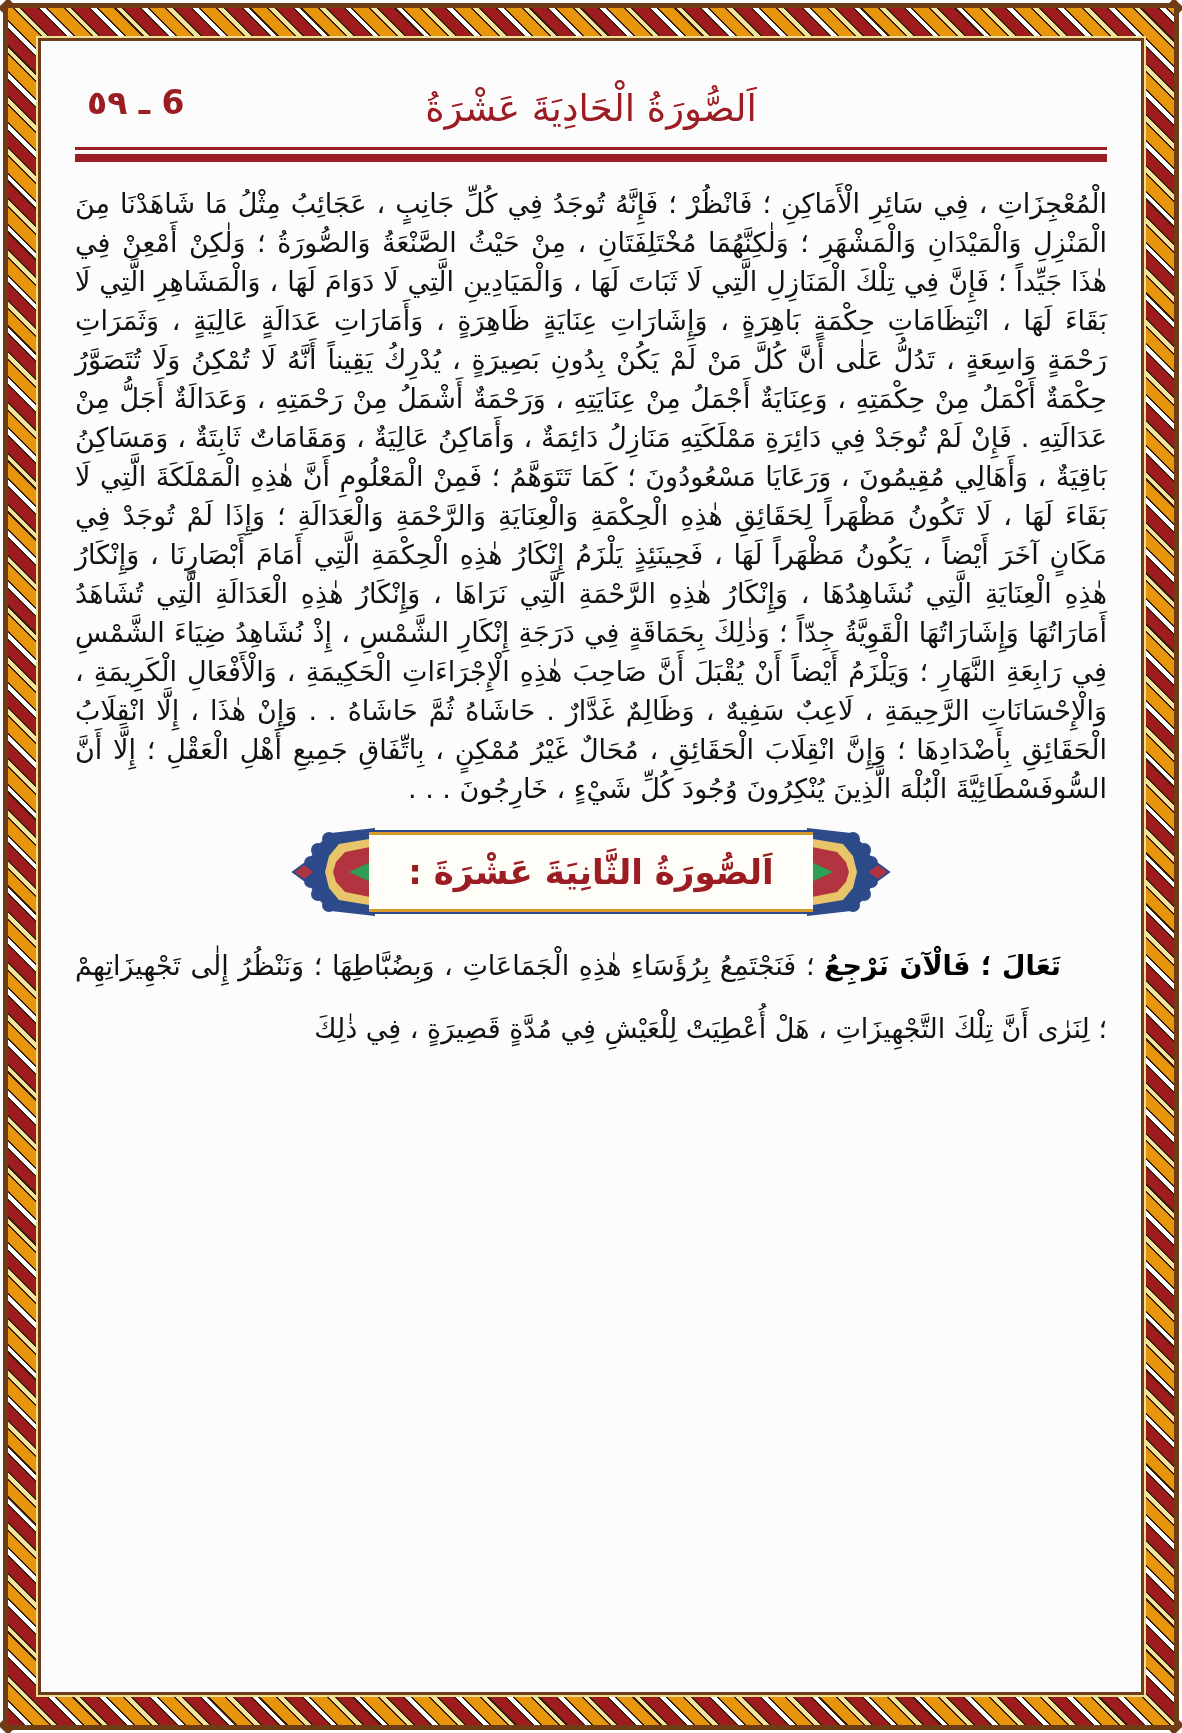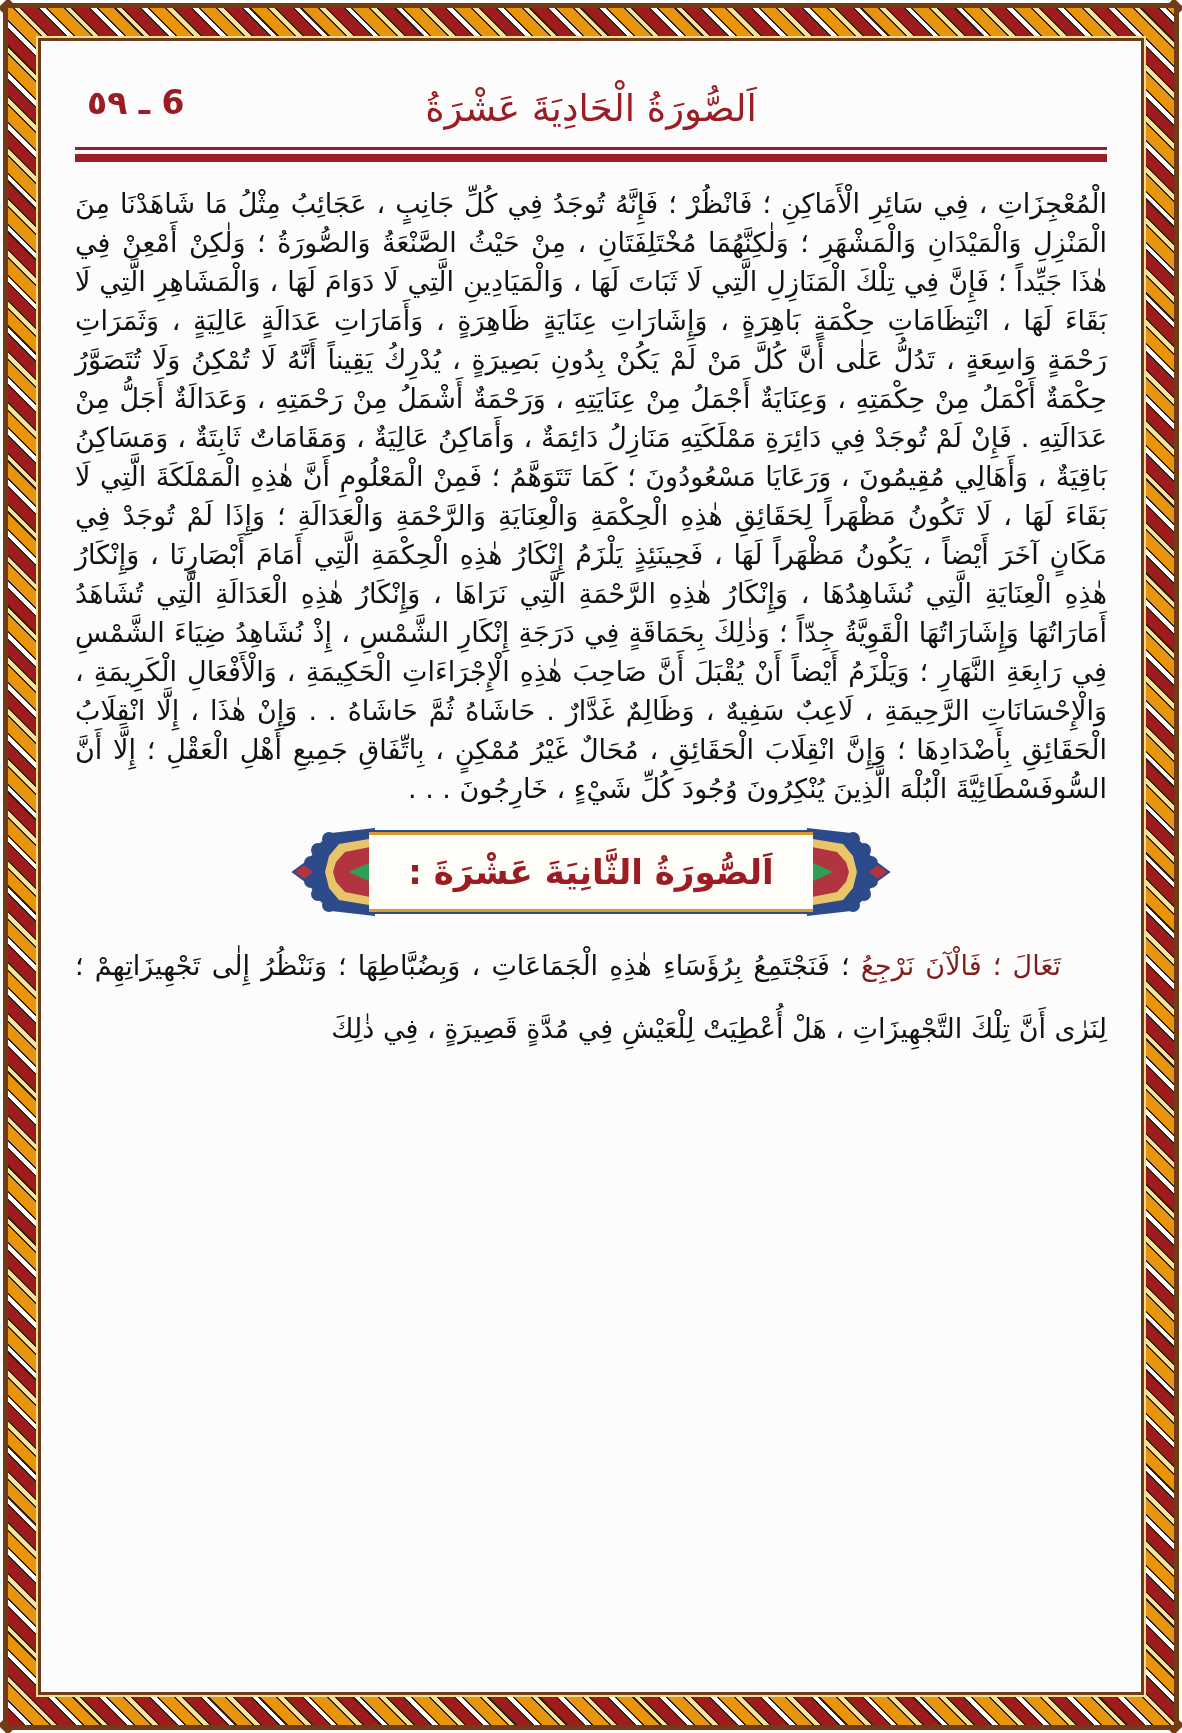--- a/index.html
+++ b/index.html
@@ -87,21 +87,21 @@
   }
   .banner-title { color:#9b1c23; font-weight:bold; font-size:34px; white-space:nowrap; }
   
   .closing {
     margin-top:16px;
     color:#111111;
     font-size:27px; line-height:63px;
     text-indent:46px;
     text-align:justify; text-align-last:right;
   }
-  .closing .lead { color:#7f1d1d; font-weight:normal; }
+  .closing .lead { color:#000000; font-weight:bold; }
 </style>
 </head>
 <body>
 
 <div class="page">
 
   <div class="frame-brown">
     <div class="corner-finial tl"></div>
     <div class="corner-finial tr"></div>
     <div class="corner-finial bl"></div>

